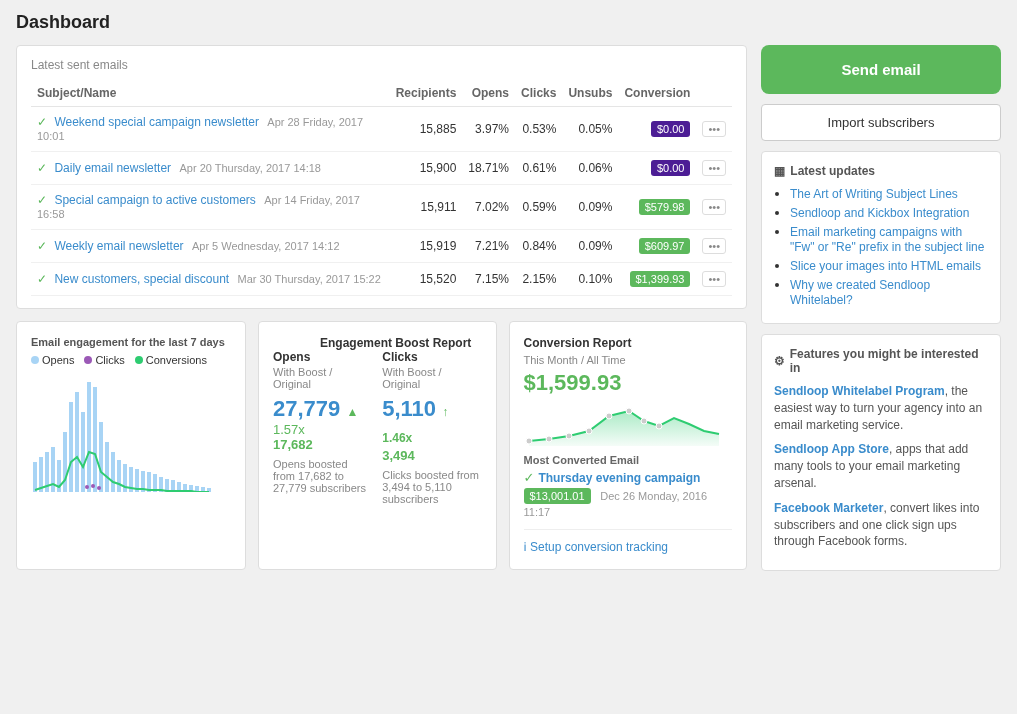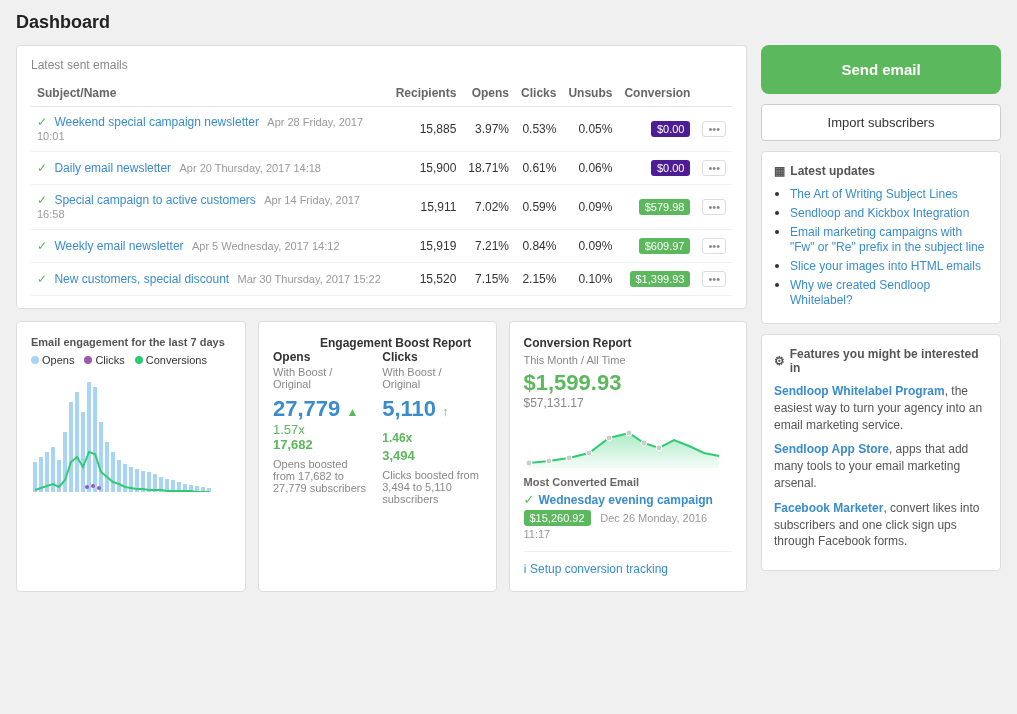--- a/index.html
+++ b/index.html
@@ -238,21 +238,20 @@
               <div class="boost-original">3,494</div>
               <div class="boost-desc">Clicks boosted from 3,494 to 5,110 subscribers</div>
             </div>
           </div>
         </div>
 
         <div class="card conversion-card">
           <div style="font-size:12px;font-weight:600;color:#333;margin-bottom:4px;">Conversion Report</div>
           <div class="conv-this-month">This Month / All Time</div>
           <div class="conv-big">$1,599.93</div>
-          <div class="conv-alltime">$57,131.17</div>
           <div class="conv-chart">
             <svg width="200" height="50" viewBox="0 0 200 50">
               <defs>
                 <linearGradient id="convGrad" x1="0" y1="0" x2="0" y2="1">
                   <stop offset="0%" stop-color="#2ecc71" stop-opacity="0.4"></stop>
                   <stop offset="100%" stop-color="#2ecc71" stop-opacity="0.05"></stop>
                 </linearGradient>
               </defs>
               <polyline points="5,45 25,43 45,40 65,35 85,20 105,15 120,25 135,30 150,22 165,28 180,35 195,38" fill="none" stroke="#2ecc71" stroke-width="2"></polyline>
               <polygon points="5,45 25,43 45,40 65,35 85,20 105,15 120,25 135,30 150,22 165,28 180,35 195,38 195,50 5,50" fill="url(#convGrad)"></polygon>
@@ -262,24 +261,24 @@
               <circle cx="65" cy="35" r="3" fill="#ccc" stroke="#fff" stroke-width="1"></circle>
               <circle cx="85" cy="20" r="3" fill="#ccc" stroke="#fff" stroke-width="1"></circle>
               <circle cx="105" cy="15" r="3" fill="#ccc" stroke="#fff" stroke-width="1"></circle>
               <circle cx="120" cy="25" r="3" fill="#ccc" stroke="#fff" stroke-width="1"></circle>
               <circle cx="135" cy="30" r="3" fill="#ccc" stroke="#fff" stroke-width="1"></circle>
             </svg>
           </div>
           <div class="conv-most">Most Converted Email</div>
           <div style="display:flex;align-items:center;margin-bottom:3px;">
             <span class="conv-check">✓</span>
-            <span class="conv-email-name">Wednesday evening campaign</span>
+            <span class="conv-email-name">Thursday evening campaign</span>
           </div>
           <div>
-            <span class="conv-badge">$15,260.92</span>
+            <span class="conv-badge">$13,001.01</span>
             <span class="conv-date">Dec 26 Monday, 2016 11:17</span>
           </div>
           <a href="#" class="conv-setup">
             <span>ℹ</span> <span>Setup conversion tracking</span>
           </a>
         </div>
       </div>
     </div>
 
     <div class="right-col">

